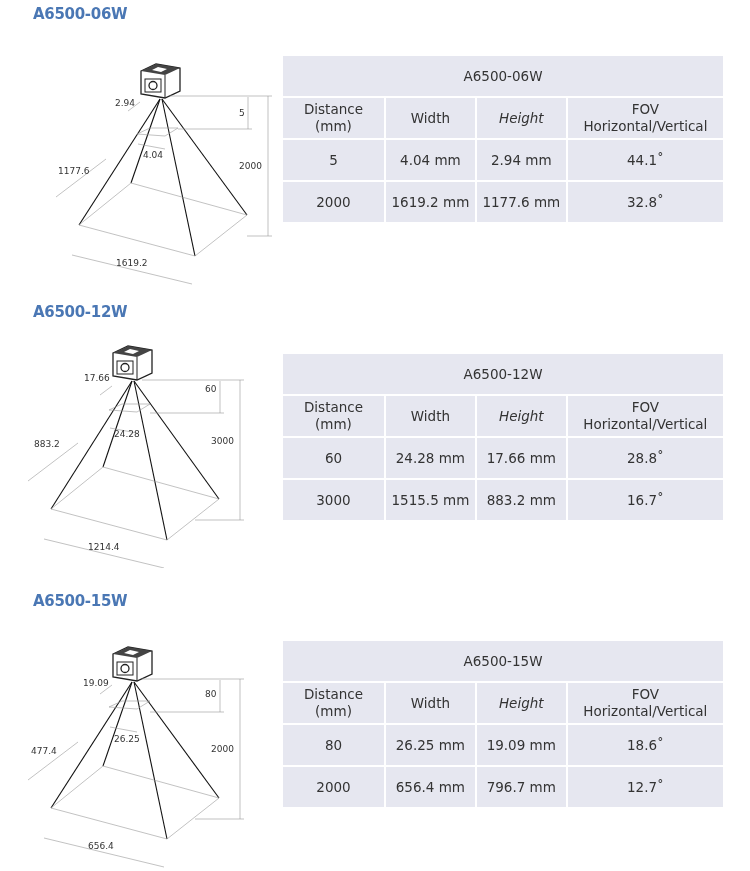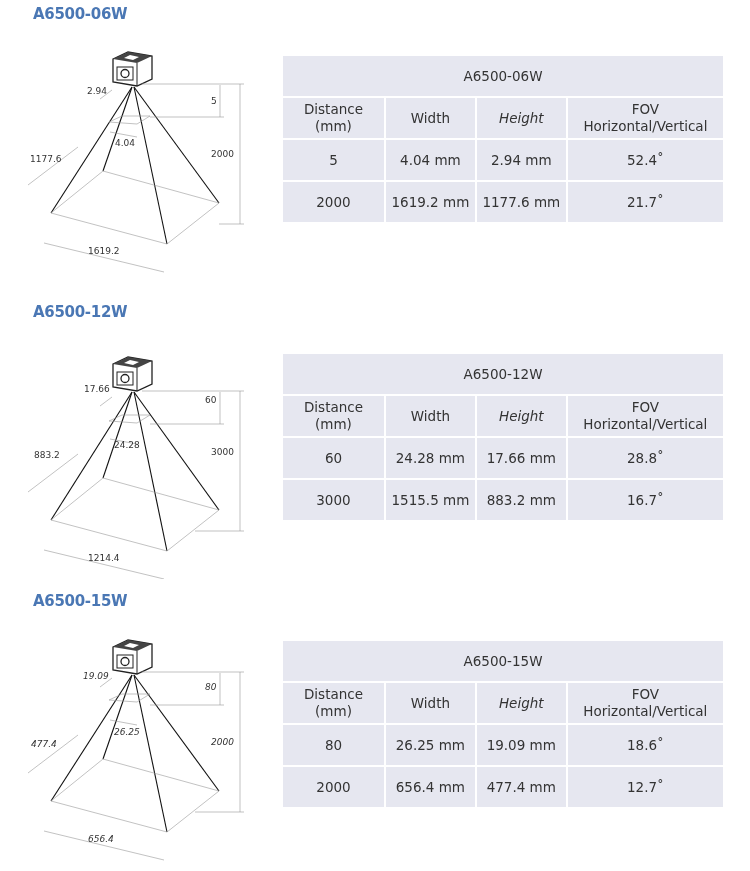--- a/index.html
+++ b/index.html
@@ -18,21 +18,21 @@
   table.spec tr.title-row td { height: 40px; }
   table.spec tr.head-row td { height: 40px; line-height: 17px; }
   table.spec tr.data-row td { height: 40px; }
   .c1 { width: 102px; } .c2 { width: 90px; } .c3 { width: 90px; font-style: italic; } .c4 { width: 156px; }
 </style>
 </head>
 <body>
 
 <div class="section" style="top:0;">
   <div class="model-title" style="top:5px;">A6500-06W</div>
-  <div class="diagram" style="top:4px;">
+  <div class="diagram" style="top:16px;padding-left:28px;">
     <svg viewBox="0 0 280 270" xmlns="http://www.w3.org/2000/svg">
       <g>
         <polygon points="113,55 128,48 152,52 152,75 137,82 113,78" fill="#fff" stroke="#222" stroke-width="1.3"></polygon>
         <polygon points="113,55 128,48 152,52 137,59" fill="#444"></polygon>
         <polygon points="124,54 130,51 139,53 133,56" fill="#fff"></polygon>
         <rect x="117" y="63" width="16" height="13" fill="#fff" stroke="#222" stroke-width="1"></rect>
         <circle cx="125" cy="69.5" r="4" fill="none" stroke="#222" stroke-width="1.3"></circle>
         <line x1="137" y1="59" x2="137" y2="82" stroke="#222" stroke-width="1"></line>
       </g>
 
@@ -71,35 +71,35 @@
     <tr class="head-row">
       <td class="c1"><span>Distance</span><br><span>(mm)</span></td>
       <td class="c2">Width</td>
       <td class="c3">Height</td>
       <td class="c4"><span>FOV</span><br><span>Horizontal/Vertical</span></td>
     </tr>
     <tr class="data-row">
       <td>5</td>
       <td>4.04 mm</td>
       <td>2.94 mm</td>
-      <td>52.4˚</td>
+      <td>44.1˚</td>
     </tr>
     <tr class="data-row">
       <td>2000</td>
       <td>1619.2 mm</td>
       <td>1177.6 mm</td>
-      <td>21.7˚</td>
+      <td>32.8˚</td>
     </tr>
   </tbody>
     </table>
 </div>
 
 <div class="section" style="top:298px;">
   <div class="model-title" style="top:5px;">A6500-12W</div>
-  <div class="diagram" style="top:11px;">
+  <div class="diagram" style="top:0;">
     <svg viewBox="0 0 280 270" xmlns="http://www.w3.org/2000/svg">
       <g>
         <polygon points="113,55 128,48 152,52 152,75 137,82 113,78" fill="#fff" stroke="#222" stroke-width="1.3"></polygon>
         <polygon points="113,55 128,48 152,52 137,59" fill="#444"></polygon>
         <polygon points="124,54 130,51 139,53 133,56" fill="#fff"></polygon>
         <rect x="117" y="63" width="16" height="13" fill="#fff" stroke="#222" stroke-width="1"></rect>
         <circle cx="125" cy="69.5" r="4" fill="none" stroke="#222" stroke-width="1.3"></circle>
         <line x1="137" y1="59" x2="137" y2="82" stroke="#222" stroke-width="1"></line>
       </g>
       <g stroke="#111" stroke-width="1.1" fill="none">
@@ -151,21 +151,21 @@
       <td>1515.5 mm</td>
       <td>883.2 mm</td>
       <td>16.7˚</td>
     </tr>
   </tbody>
     </table>
 </div>
 
 <div class="section" style="top:587px;">
   <div class="model-title" style="top:5px;">A6500-15W</div>
-  <div class="diagram" style="top:5px;font-style:italic;">
+  <div class="diagram" style="top:12px;">
     <svg viewBox="0 0 280 284" xmlns="http://www.w3.org/2000/svg" style="height:284px;">
       <g>
         <polygon points="113,55 128,48 152,52 152,75 137,82 113,78" fill="#fff" stroke="#222" stroke-width="1.3"></polygon>
         <polygon points="113,55 128,48 152,52 137,59" fill="#444"></polygon>
         <polygon points="124,54 130,51 139,53 133,56" fill="#fff"></polygon>
         <rect x="117" y="63" width="16" height="13" fill="#fff" stroke="#222" stroke-width="1"></rect>
         <circle cx="125" cy="69.5" r="4" fill="none" stroke="#222" stroke-width="1.3"></circle>
         <line x1="137" y1="59" x2="137" y2="82" stroke="#222" stroke-width="1"></line>
       </g>
       <g stroke="#111" stroke-width="1.1" fill="none">
@@ -208,18 +208,18 @@
     </tr>
     <tr class="data-row">
       <td>80</td>
       <td>26.25 mm</td>
       <td>19.09 mm</td>
       <td>18.6˚</td>
     </tr>
     <tr class="data-row">
       <td>2000</td>
       <td>656.4 mm</td>
-      <td>477.4 mm</td>
+      <td>796.7 mm</td>
       <td>12.7˚</td>
     </tr>
   </tbody>
     </table>
 </div>
 
 </body></html>

